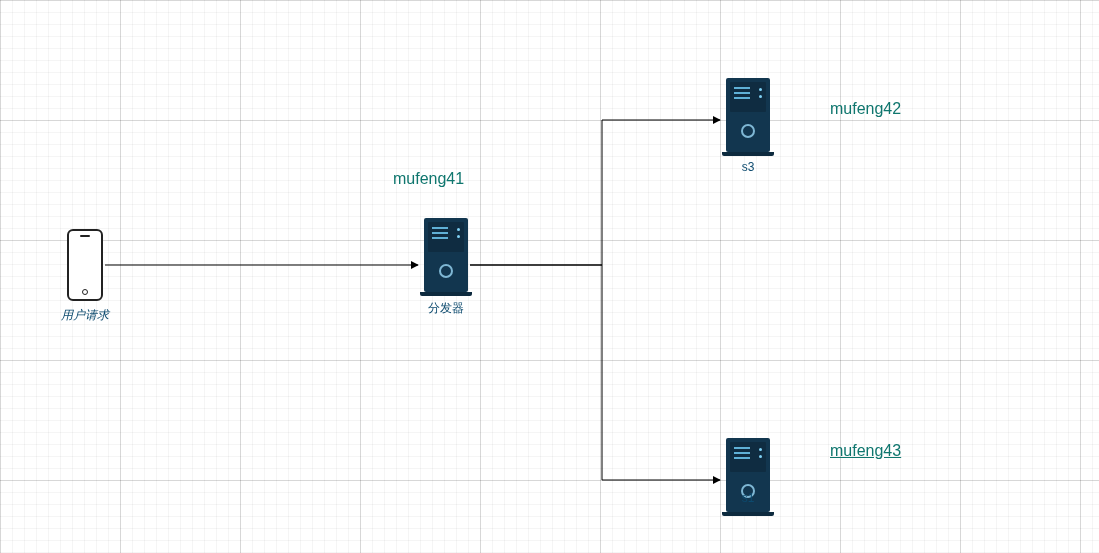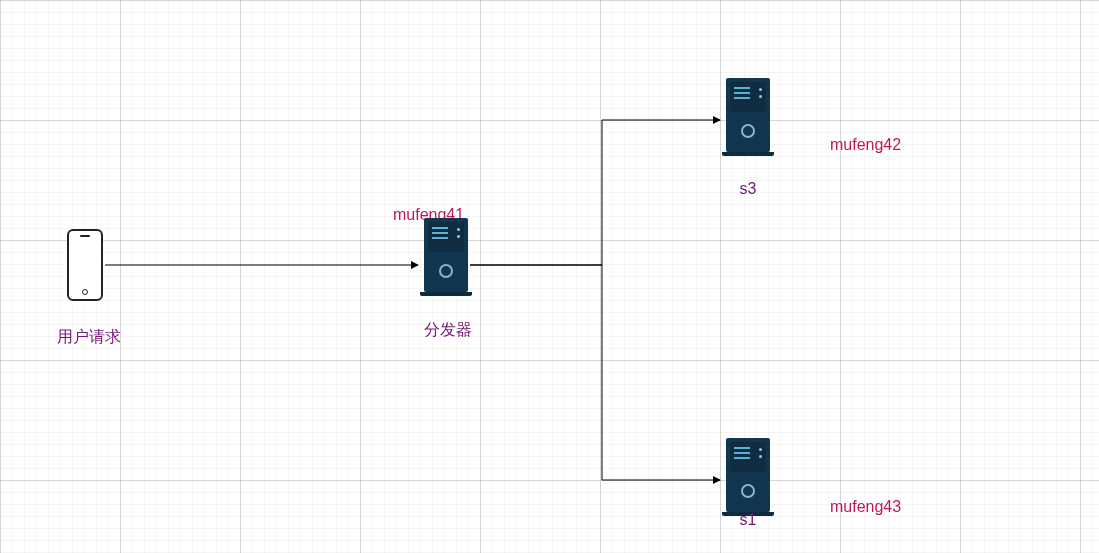--- a/index.html
+++ b/index.html
@@ -24,32 +24,30 @@
     background-size: 120px 120px, 120px 120px, 12px 12px, 12px 12px;
   }
   svg.overlay {
     position: absolute;
     inset: 0;
     width: 1099px;
     height: 553px;
   }
   .label {
     position: absolute;
-    font-size: 16px;
-    color: #701a75;
+    font-size: 12px;
+    color: #0c4a6e;
     text-align: center;
     white-space: nowrap;
-    margin-top: 20px;
   }
   .title {
     position: absolute;
     font-size: 16px;
-    color: #be185d;
+    color: #0f766e;
     white-space: nowrap;
-    margin-top: 36px;
   }
   
   .phone {
     position: absolute;
     width: 36px;
     height: 72px;
     border: 2px solid #222;
     border-radius: 6px;
     background: #fff;
     box-sizing: border-box;
@@ -146,21 +144,21 @@
     </marker>
   </defs>
 
   <line x1="105" y1="265" x2="418" y2="265" stroke="#000" stroke-width="1" marker-end="url(#arrow)"></line>
 
   <polyline points="470,265 602,265 602,120 720,120" fill="none" stroke="#000" stroke-width="1" marker-end="url(#arrow)"></polyline>
   <polyline points="470,265 602,265 602,480 720,480" fill="none" stroke="#000" stroke-width="1" marker-end="url(#arrow)"></polyline>
 </svg>
 
 <div class="phone" style="left:67px; top:229px;"></div>
-<div class="label" style="left:57px; top:307px; width:56px;">用户请求</div>
+<div class="label" style="left:57px; top:307px; width:56px;font-style:italic;">用户请求</div>
 
 <div class="title" style="left:393px; top:170px;">mufeng41</div>
 <div class="server" style="left:424px; top:218px;">
   <div class="panel"></div>
   <div class="line l1"></div>
     <div class="line l2"></div>
     <div class="line l3"></div>
   <div class="dot d1"></div>
     <div class="dot d2"></div>
   <div class="cd"></div>
@@ -185,13 +183,13 @@
   <div class="panel"></div>
   <div class="line l1"></div>
     <div class="line l2"></div>
     <div class="line l3"></div>
   <div class="dot d1"></div>
     <div class="dot d2"></div>
   <div class="cd"></div>
     <div class="foot"></div>
 </div>
 <div class="label" style="left:726px; top:491px; width:44px;">s1</div>
-<div class="title" style="left:830px; top:462px;">mufeng43</div>
+<div class="title" style="left:830px; top:442px;text-decoration:underline;">mufeng43</div>
 
 </body></html>

